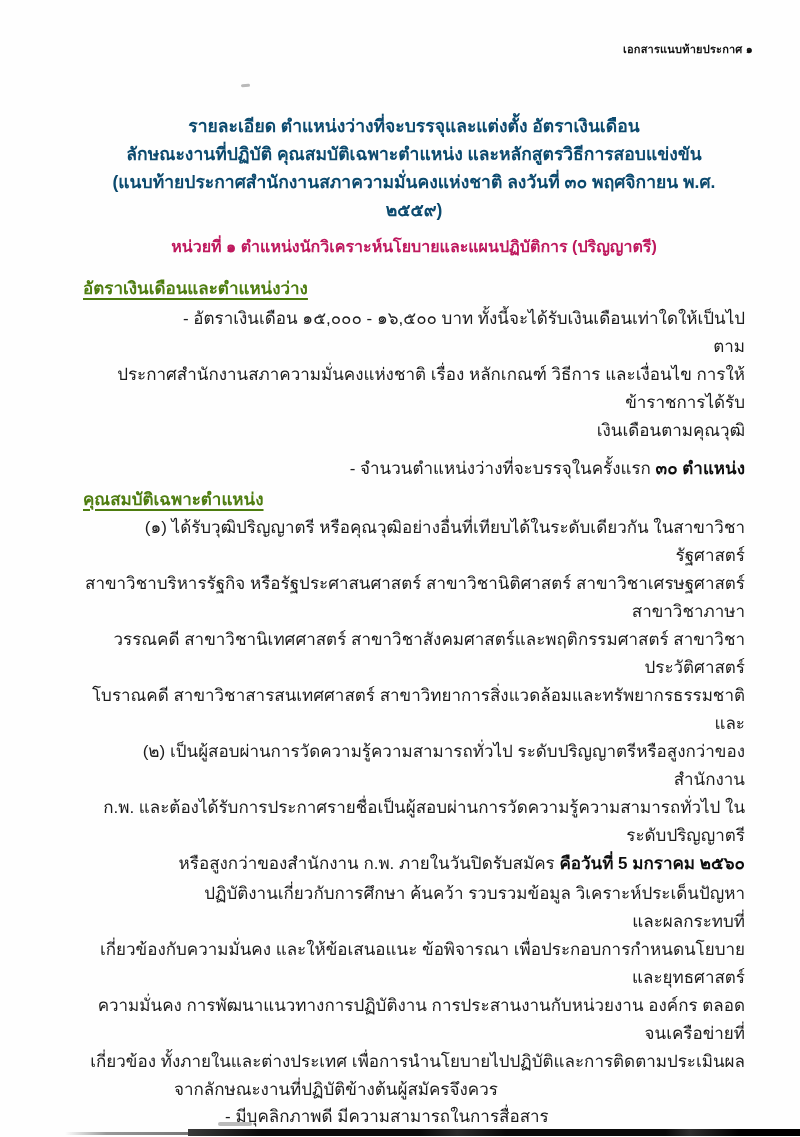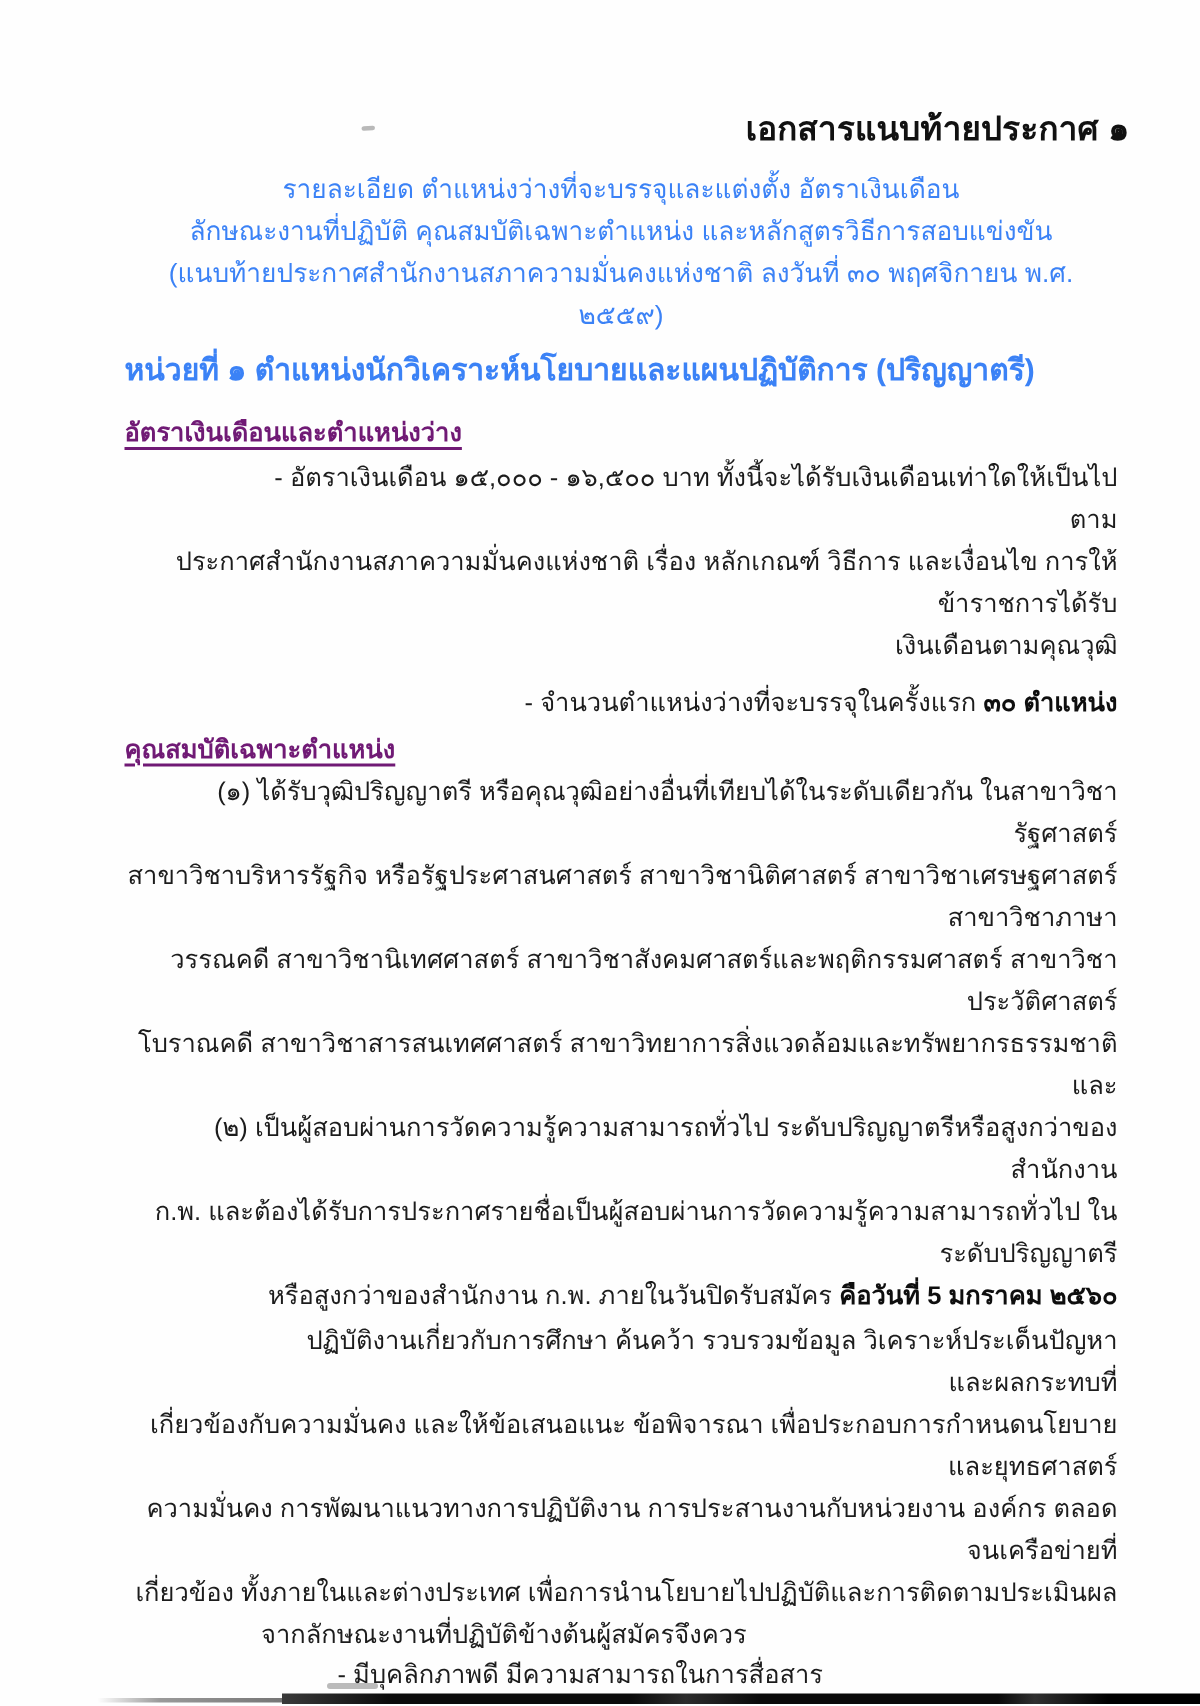--- a/index.html
+++ b/index.html
@@ -7,34 +7,34 @@
   body{
     position:relative;
     width:800px; height:1137px;
     background:#fefefe;
     font-family:"Liberation Sans","DejaVu Sans",sans-serif;
     color:#1c1c1c;
     font-size:17px;
     overflow:hidden;
   }
   .corner-note{
-    position:absolute; top:68px; right:47px;
-    font-weight:700; color:#111; font-size:22px;
+    position:absolute; top:40px; right:47px;
+    font-weight:700; color:#111; font-size:11px;
     letter-spacing:.2px;
   }
   .content{
     position:absolute; top:0; left:0;
     width:800px; padding:0 55px 0 83px;
   }
   .title-block{ margin-top:112px; text-align:center; }
-  .title-line{ font-weight:400; color:#3b82f6; line-height:28px; font-size:17.5px; }
-  .unit-line{ margin-top:9px; font-weight:700; color:#3b82f6; line-height:28px; font-size:20px; }
+  .title-line{ font-weight:700; color:#0c4a6e; line-height:28px; font-size:17.5px; }
+  .unit-line{ margin-top:9px; text-align:center; font-weight:700; color:#be185d; line-height:28px; font-size:16px; }
 
   .sec-heading{
-    font-weight:700; color:#701a75; line-height:28px;
+    font-weight:700; color:#4d7c0f; line-height:28px;
     text-decoration:underline; text-decoration-thickness:1.6px; text-underline-offset:4px;
   }
   .h1{ margin-top:14px; }
   .h2{ margin-top:3px; }
   .h3{ margin-top:0; }
 
   .body-p{ line-height:28px; color:#1c1c1c;text-align:right; }
   .indent-dash{ text-indent:97px; }
   .mt2{ margin-top:2px; } .mt3{ margin-top:0; } .mt6{ margin-top:10px; }
   .b{ font-weight:700; color:#0e0e0e; }

